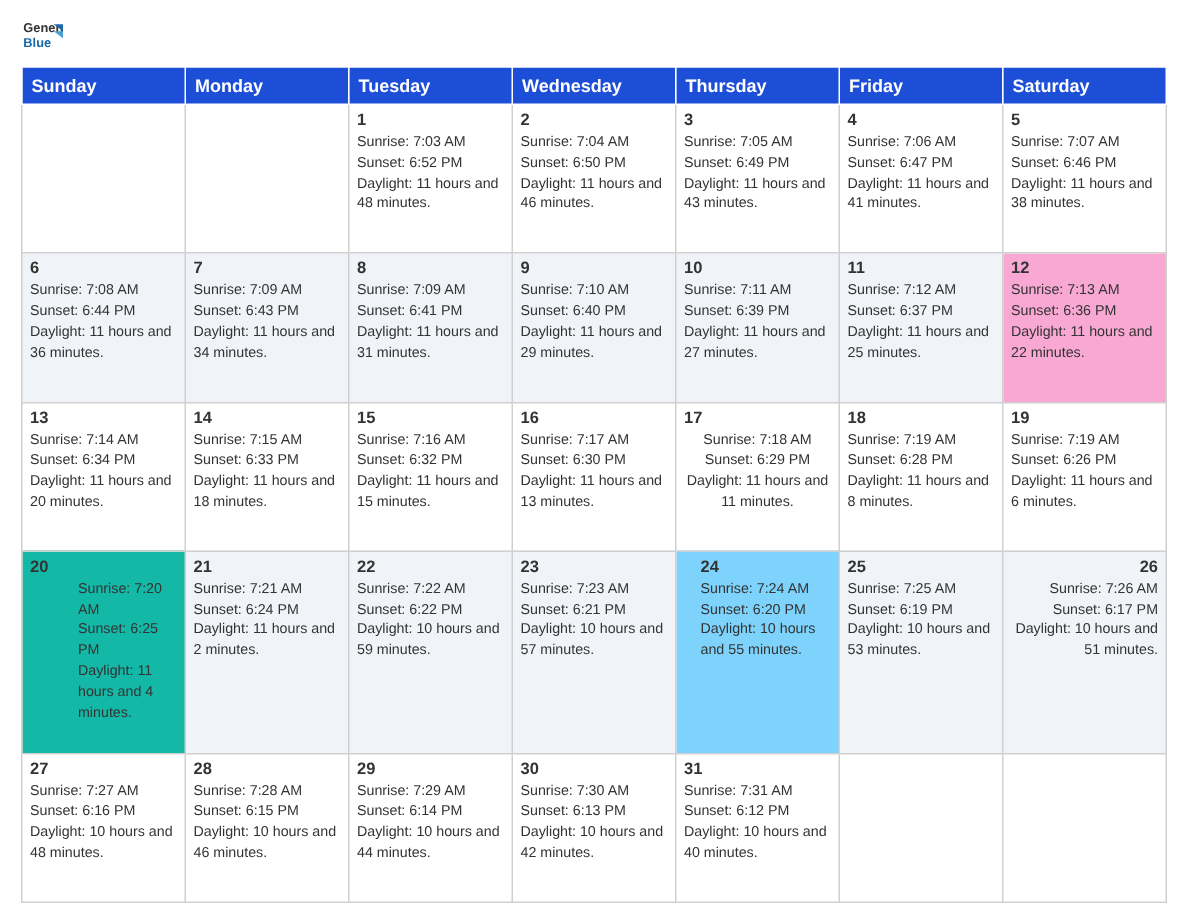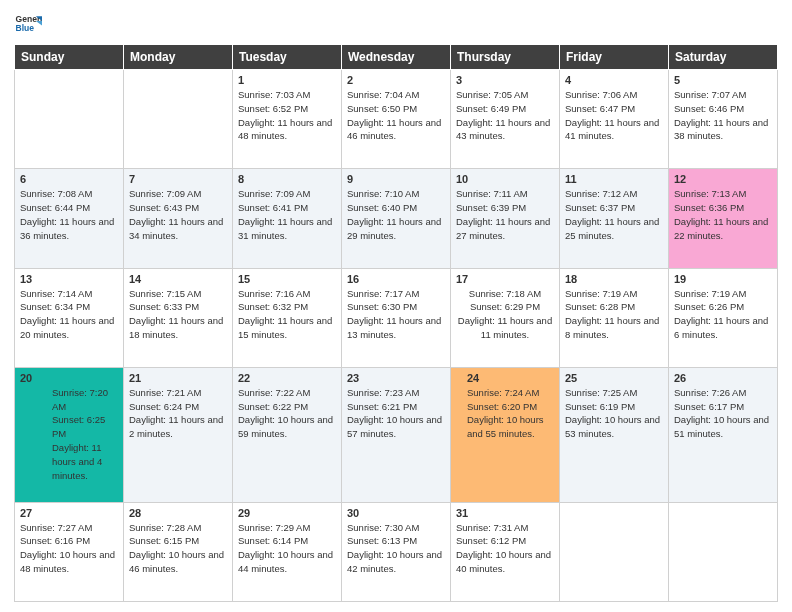--- a/index.html
+++ b/index.html
@@ -44,21 +44,21 @@
     .subtitle {
       font-size: 14px;
       color: #555;
     }
     .calendar {
       width: 100%;
       border-collapse: collapse;
       flex: 1;
     }
     .calendar th {
-      background-color: #404040;
+      background-color: #1d4ed8;
       color: #fff;
       font-size: 12px;
       font-weight: bold;
       text-align: left;
       padding: 5px 6px;
       border: 1px solid #fff;
     }
     .calendar td {
       vertical-align: top;
       border: 1px solid #d0d0d0;
@@ -255,33 +255,33 @@
             <div class="day-info" style="white-space: pre-line;">Sunrise: 7:22 AM
 Sunset: 6:22 PM
 Daylight: 10 hours and 59 minutes.</div>
           </td>
           <td style="background-color: rgb(240, 244, 248);">
             <span class="day-num">23</span>
             <div class="day-info" style="white-space: pre-line;">Sunrise: 7:23 AM
 Sunset: 6:21 PM
 Daylight: 10 hours and 57 minutes.</div>
           </td>
-          <td style="background-color: #fdba74; padding-left: 16px;">
+          <td style="background-color: #7dd3fc; padding-left: 16px;">
             <span class="day-num">24</span>
             <div class="day-info" style="white-space: pre-line;">Sunrise: 7:24 AM
 Sunset: 6:20 PM
 Daylight: 10 hours and 55 minutes.</div>
           </td>
           <td style="background-color: rgb(240, 244, 248);">
             <span class="day-num">25</span>
             <div class="day-info" style="white-space: pre-line;">Sunrise: 7:25 AM
 Sunset: 6:19 PM
 Daylight: 10 hours and 53 minutes.</div>
           </td>
-          <td style="background-color: rgb(240, 244, 248);">
+          <td style="background-color: rgb(240, 244, 248); text-align: right;">
             <span class="day-num">26</span>
             <div class="day-info" style="white-space: pre-line;">Sunrise: 7:26 AM
 Sunset: 6:17 PM
 Daylight: 10 hours and 51 minutes.</div>
           </td>
         </tr>
         <tr>
           <td>
             <span class="day-num">27</span>
             <div class="day-info" style="white-space: pre-line;">Sunrise: 7:27 AM

